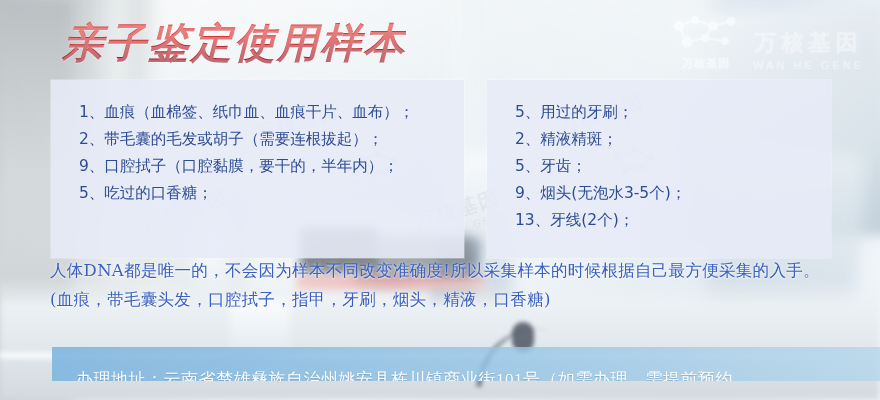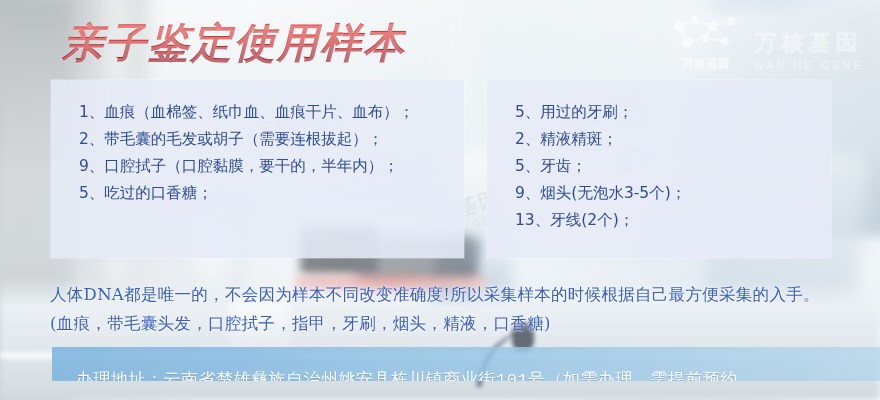--- a/index.html
+++ b/index.html
@@ -145,36 +145,36 @@
   #panel-right{left:487px;top:80px;width:336px;height:178px;}
   .plist{margin:0;padding:19px 0 0 20px;list-style:none;}
   .plist li{
     font-size:15.5px;line-height:27px;color:#2e4c93;
     font-family:"DejaVu Sans","Liberation Sans",sans-serif;
     white-space:nowrap;
   }
 
   
   .para{
-    position:absolute;left:50px;top:280px;width:790px;
+    position:absolute;left:50px;top:256px;width:790px;
     font-family:"DejaVu Serif","Liberation Serif",serif;
     font-size:16.5px;line-height:29px;color:#3a5fc0;
     text-shadow:0 1px 2px rgba(255,255,255,.75),0 0 5px rgba(255,255,255,.55);
     letter-spacing:.3px;
   }
 
   
   .addrbar{
     position:absolute;left:52px;top:347px;width:828px;height:34px;
     background:linear-gradient(90deg,rgba(125,180,222,.88),rgba(150,197,230,.82) 55%,rgba(176,212,236,.72));
     display:flex;align-items:center;overflow:hidden;
   }
   .addrbar span{
     padding-left:24px;white-space:nowrap;
-    font-family:Liberation Mono, monospace;
+    font-family:Liberation Serif, serif;
     font-size:17px;color:#ffffff;letter-spacing:.5px;
     text-shadow:0 1px 1px rgba(60,100,140,.35);
     margin-top:31px;
   }
 
   
   .wm{
     position:absolute;pointer-events:none;opacity:.17;
     transform:rotate(-17deg);display:flex;flex-direction:column;align-items:center;
     font-family:"DejaVu Sans","Liberation Sans",sans-serif;color:#9aa4b5;

